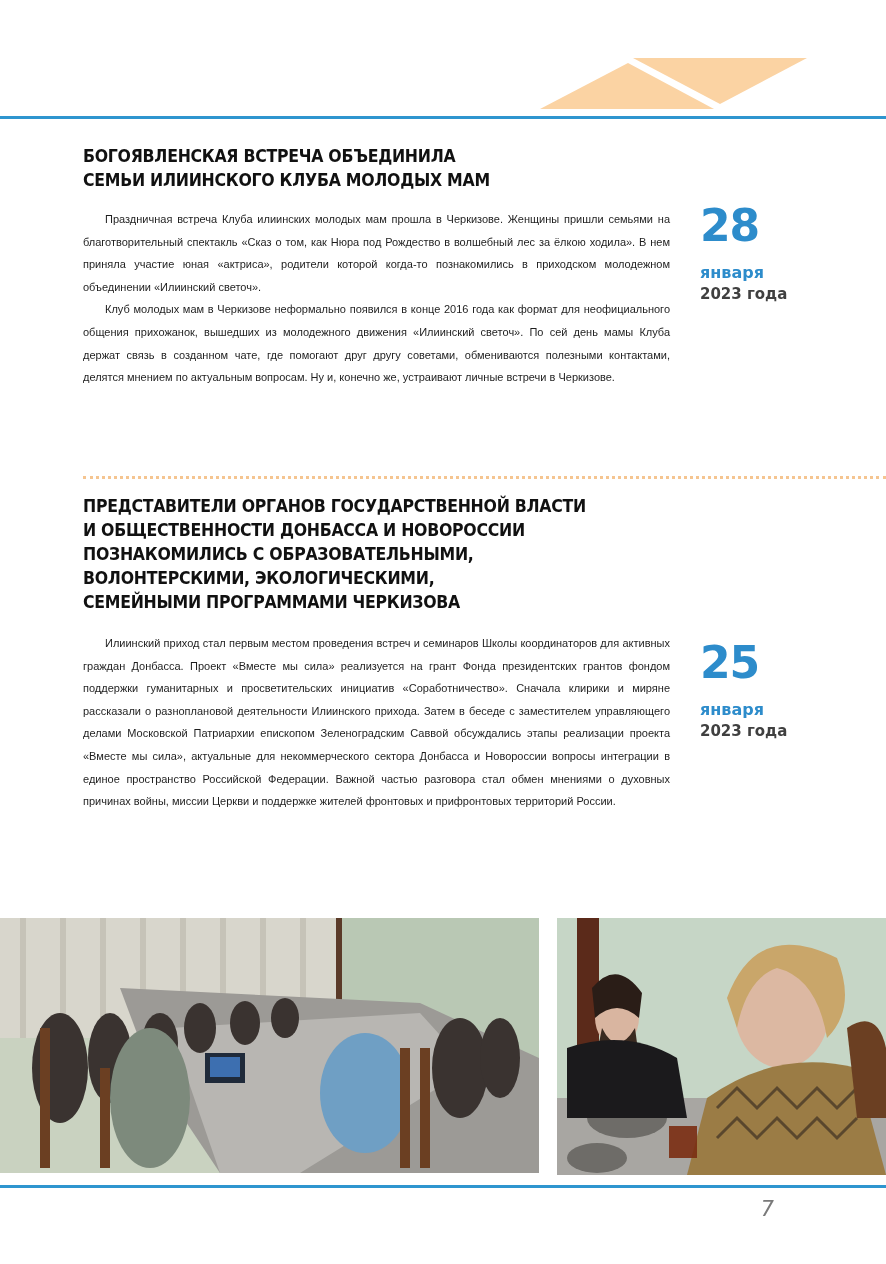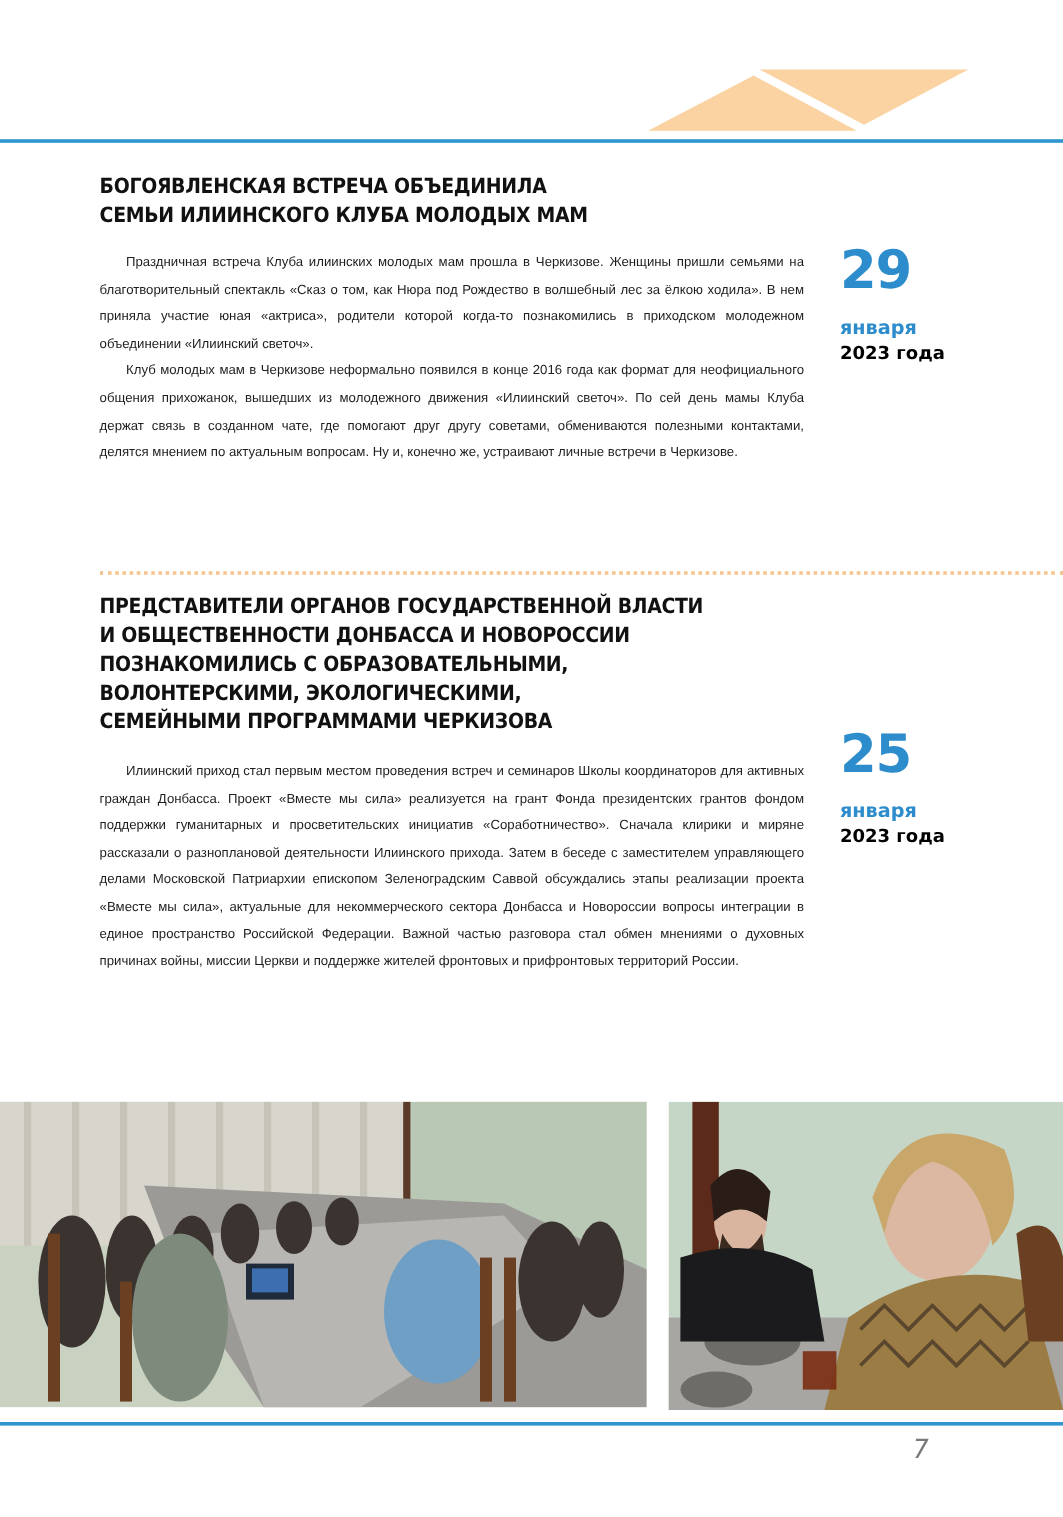--- a/index.html
+++ b/index.html
@@ -13,23 +13,23 @@
   .headline{left:83px;margin:0;font-family:"DejaVu Sans",sans-serif;font-weight:bold;font-size:17.5px;line-height:24px;letter-spacing:-0.3px;color:#111;text-transform:uppercase;transform:scaleX(0.9);transform-origin:left top;width:650px;}
   .h1{top:144px;}
   .h2{top:494px;}
   .body{left:83px;width:587px;font-family:"Liberation Sans",sans-serif;font-size:11px;line-height:22.6px;color:#1e1e1e;text-align:justify;}
   .body p{margin:0;text-indent:22px;}
   .b1{top:208px;}
   .b2{top:632px;}
   .date{left:700px;font-family:"DejaVu Sans",sans-serif;font-weight:bold;}
   .date .day{font-size:44px;line-height:44px;color:#2d8ccb;letter-spacing:-1px;}
   .date .month{font-size:16px;line-height:20px;color:#2d8ccb;margin-top:15px;}
-  .date .year{font-size:15px;line-height:22px;color:#000000;}
+  .date .year{font-size:15px;line-height:22px;color:#404040;}
   .d1{top:204px;}
-  .d2{top:607px;}
+  .d2{top:641px;}
   .photo{top:918px;overflow:hidden;}
   .photo1{left:0;width:539px;height:255px;}
   .photo2{left:557px;width:329px;height:257px;}
   .pagenum{left:760px;top:1196px;font-family:"DejaVu Sans",sans-serif;font-weight:normal;font-size:22px;color:#7a7a7a;transform:skewX(-10deg);}
 </style>
 </head>
 <body>
 
 <svg class="abs deco" viewBox="0 0 886 130" width="886" height="130">
   <polygon points="540,109 628,63 714,109" fill="#fbd3a3"></polygon>
@@ -39,21 +39,21 @@
 
 <h2 class="abs headline h1">
   <div>БОГОЯВЛЕНСКАЯ ВСТРЕЧА ОБЪЕДИНИЛА</div>
   <div>СЕМЬИ ИЛИИНСКОГО КЛУБА МОЛОДЫХ МАМ</div>
 </h2>
 <div class="abs body b1">
   <p>Праздничная встреча Клуба илиинских молодых мам прошла в Черкизове. Женщины пришли семьями на благотворительный спектакль «Сказ о том, как Нюра под Рождество в волшебный лес за ёлкою ходила». В нем приняла участие юная «актриса», родители которой когда-то познакомились в приходском молодежном объединении «Илиинский светоч».</p>
   <p>Клуб молодых мам в Черкизове неформально появился в конце 2016 года как формат для неофициального общения прихожанок, вышедших из молодежного движения «Илиинский светоч». По сей день мамы Клуба держат связь в созданном чате, где помогают друг другу советами, обмениваются полезными контактами, делятся мнением по актуальным вопросам. Ну и, конечно же, устраивают личные встречи в Черкизове.</p>
 </div>
 <div class="abs date d1">
-  <div class="day">29</div>
+  <div class="day">28</div>
   <div class="month">января</div>
   <div class="year">2023 года</div>
 </div>
 
 <div class="abs dotted"></div>
 
 <h2 class="abs headline h2">
   <div>ПРЕДСТАВИТЕЛИ ОРГАНОВ ГОСУДАРСТВЕННОЙ ВЛАСТИ</div>
   <div>И ОБЩЕСТВЕННОСТИ ДОНБАССА И НОВОРОССИИ</div>
   <div>ПОЗНАКОМИЛИСЬ С ОБРАЗОВАТЕЛЬНЫМИ,</div>

